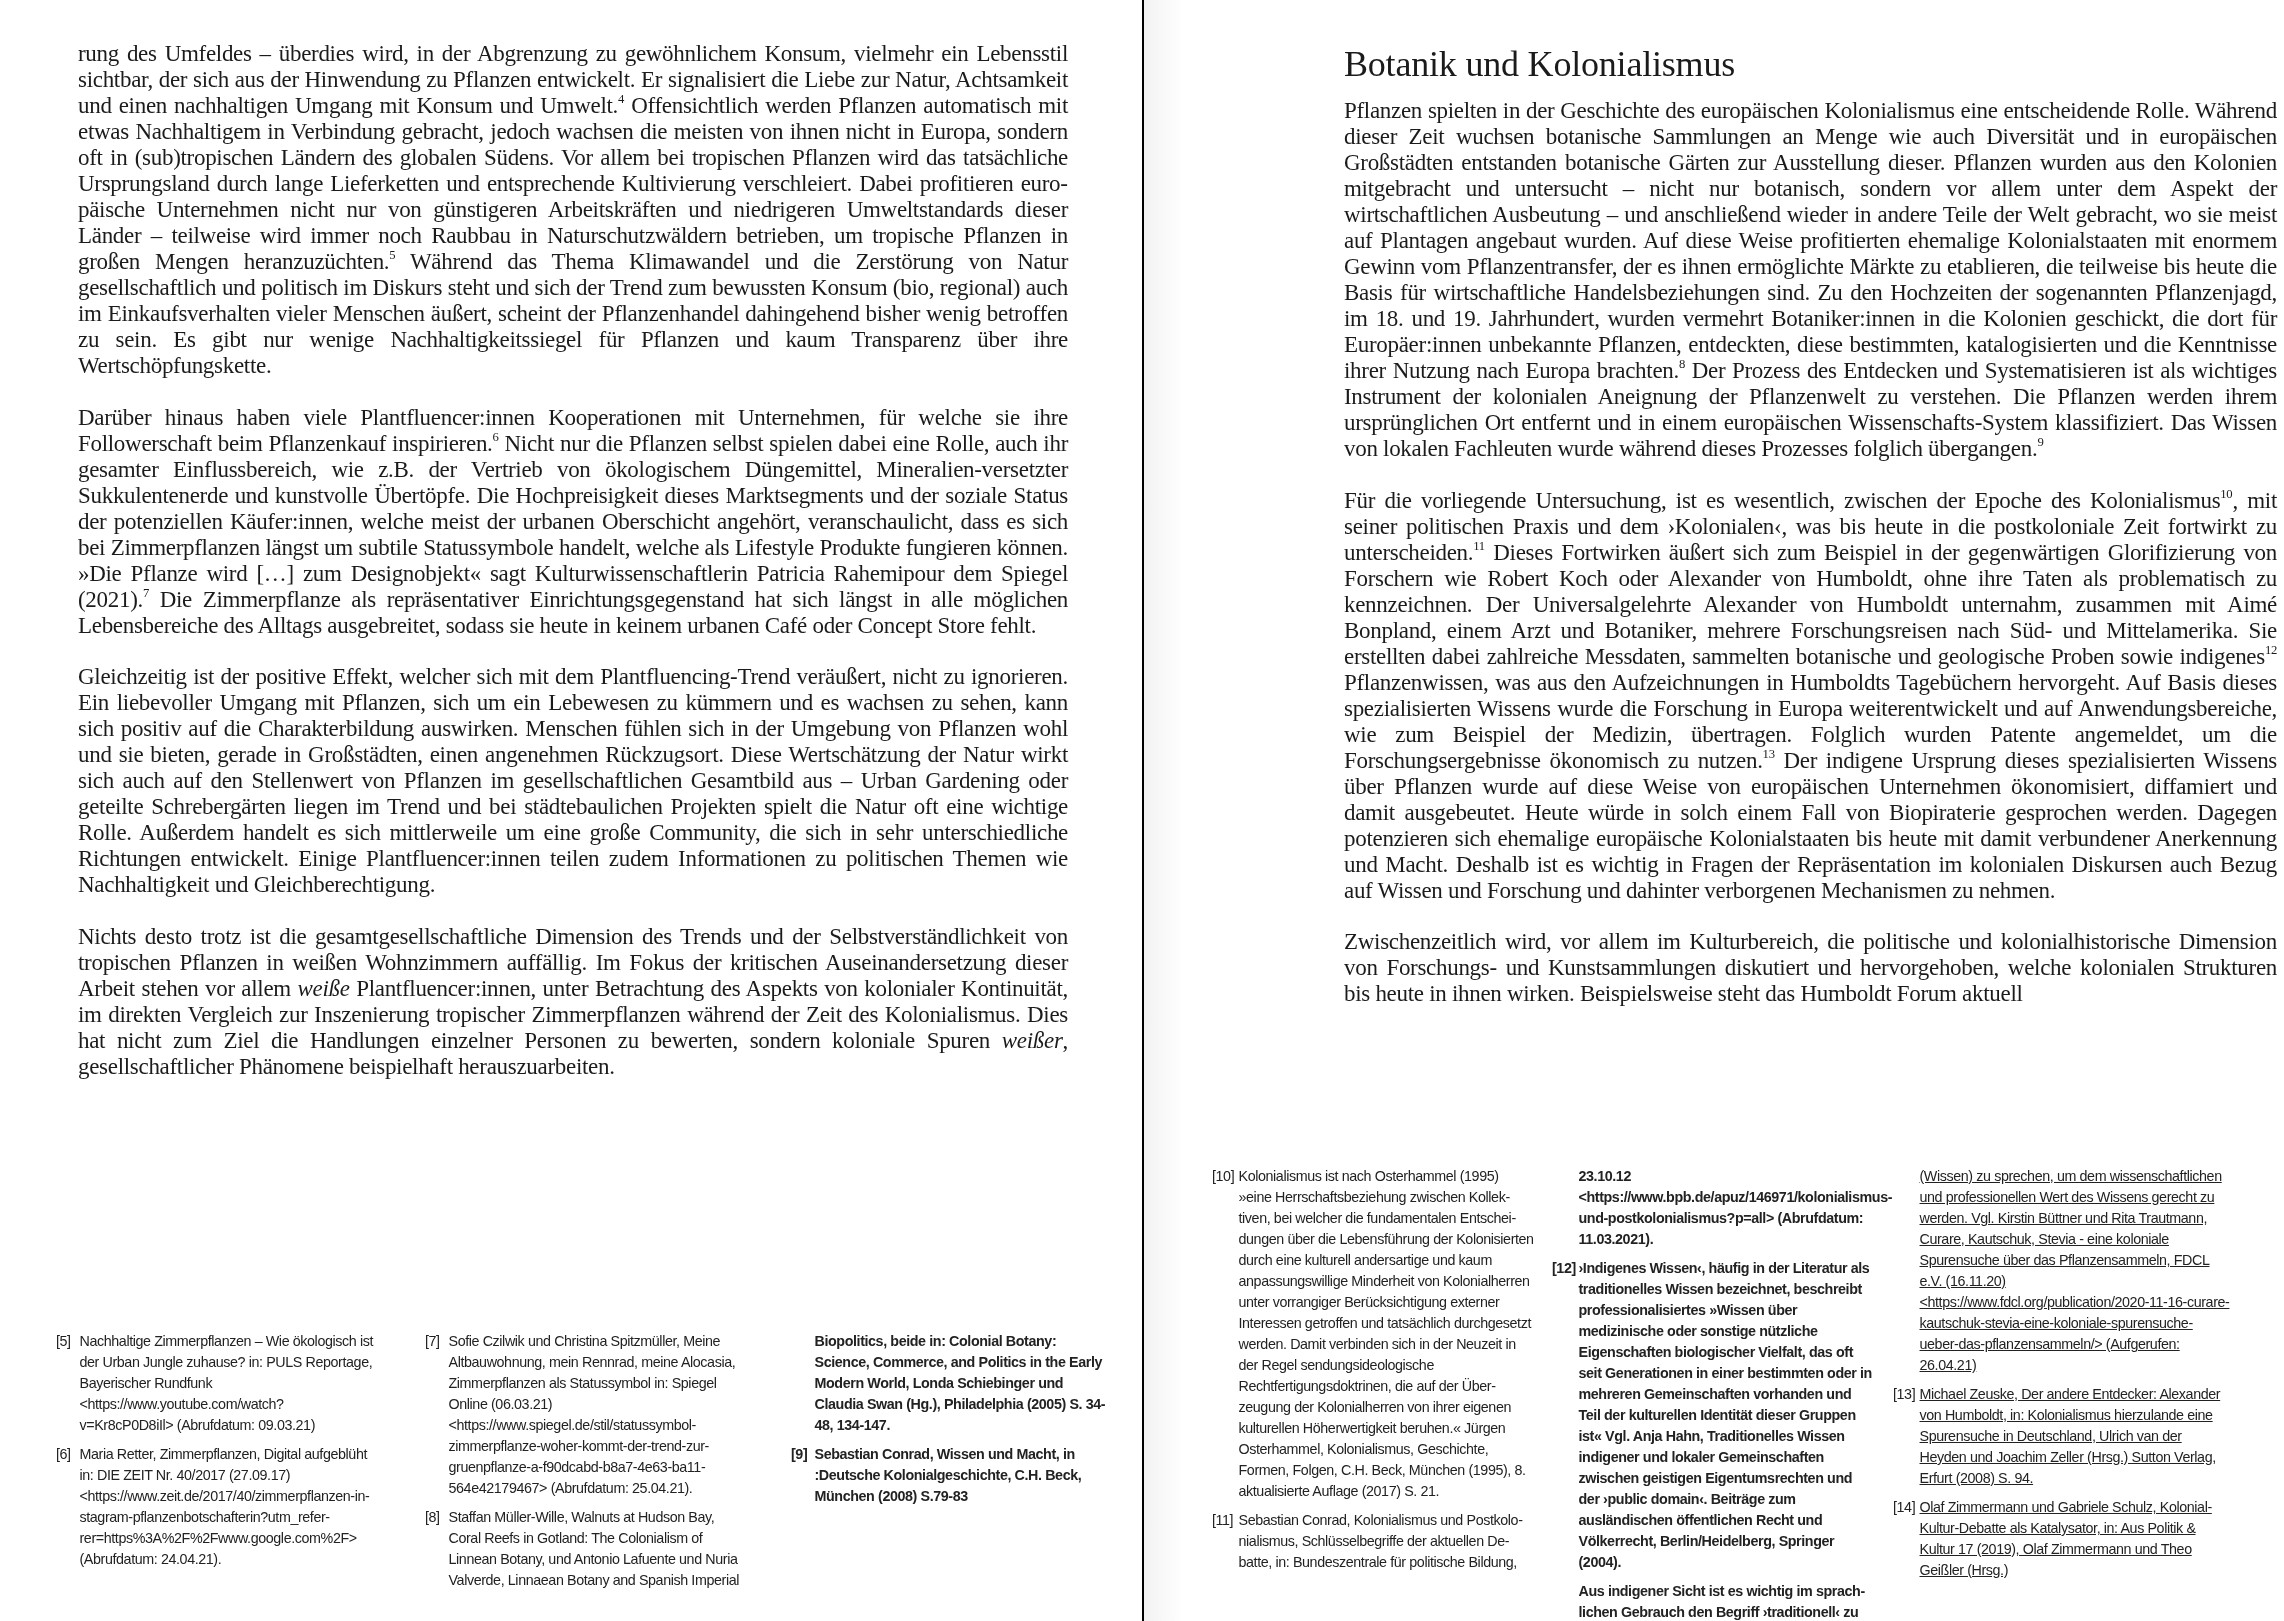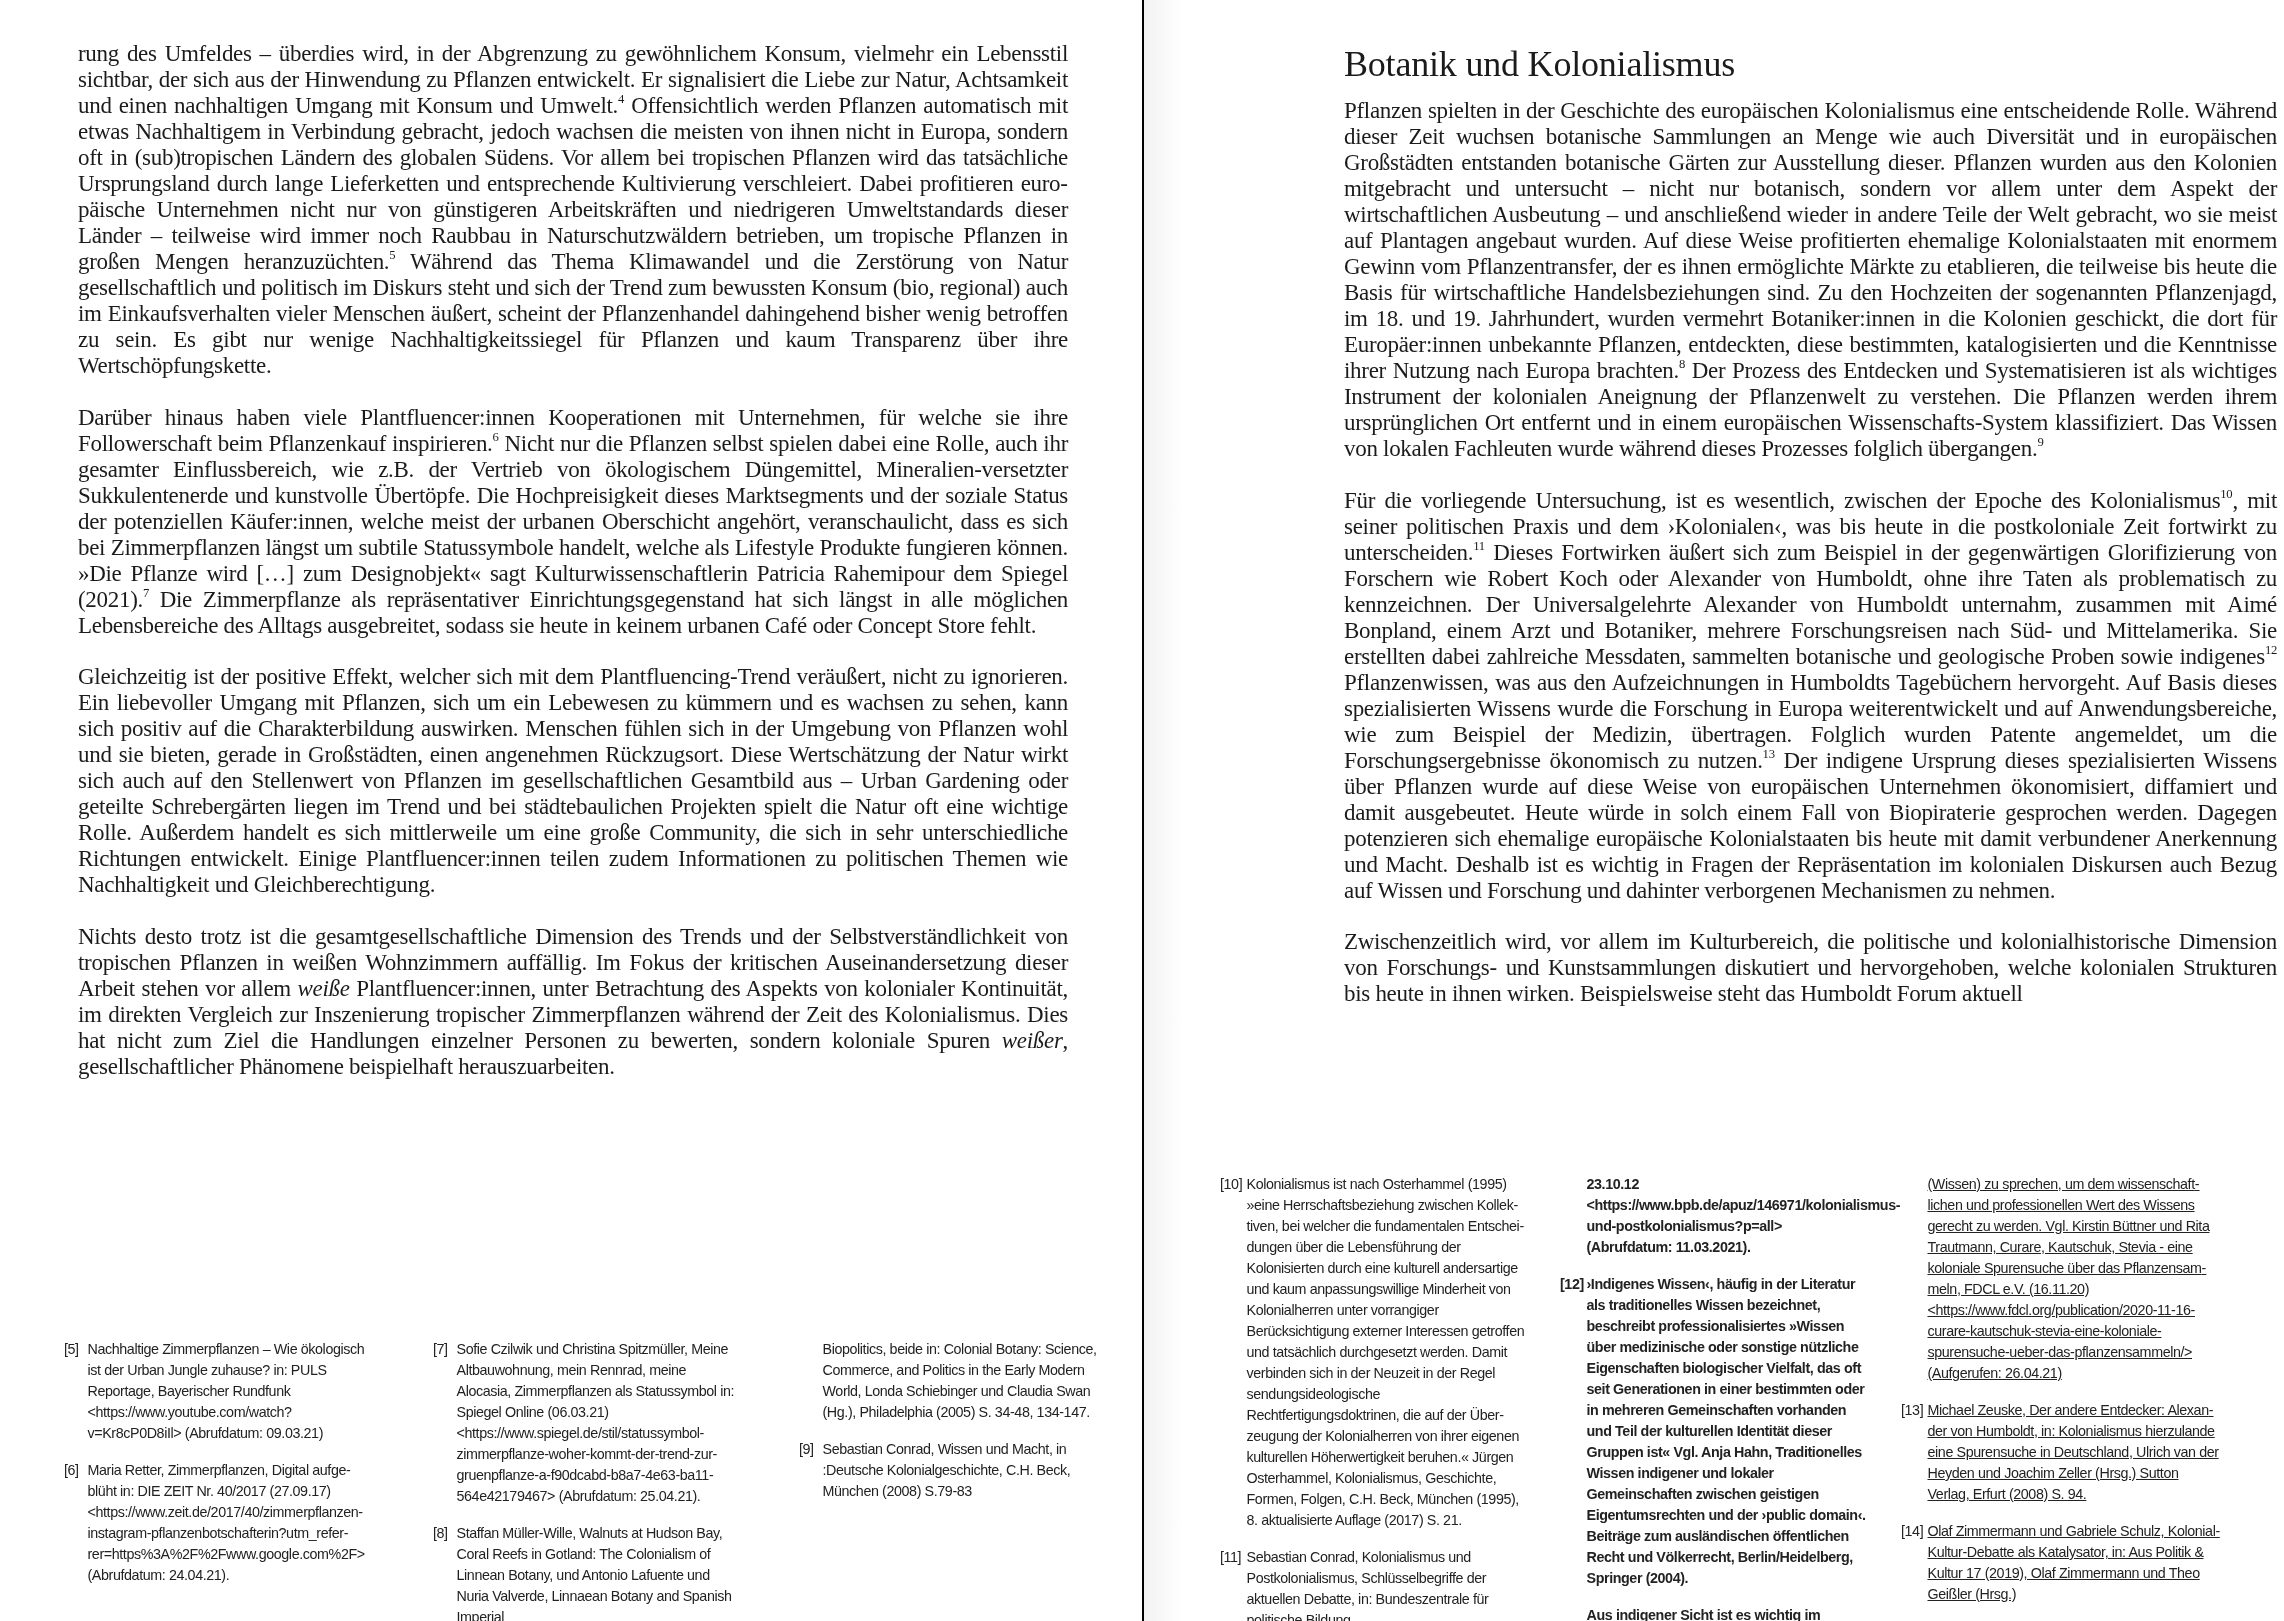--- a/index.html
+++ b/index.html
@@ -38,26 +38,26 @@
     font-family: "Liberation Serif", "DejaVu Serif", serif;
     font-size: 36px; font-weight: normal; margin: 0; color: #1b1b1b;
     letter-spacing: -0.2px;
   }
   .fn-col {
     position: absolute;
     font-family: "Liberation Sans", "DejaVu Sans", sans-serif;
     font-size: 14.3px; line-height: 21px; letter-spacing: -0.4px;
     color: #222222;
   }
-  .fn { position: relative; padding-left: 23.5px; margin: 16px; }
+  .fn { position: relative; padding-left: 23.5px; margin: 8px; }
   .fn.wide { padding-left: 26.5px; }
   .fn .num { position: absolute; left: 0; top: 0; }
   .page-left .fn-col.c1 { left: 36px; top: 1323px; width: 333px; }
   .page-left .fn-col.c2 { left: 405px; top: 1323px; width: 338px; }
-  .page-left .fn-col.c3 { left: 771px; top: 1323px; width: 338px; }
+  .page-left .fn-col.c3 { left: 771px; top: 1323px; width: 338px; font-weight: bold; }
   .page-right .fn-col.c1 { left: 55px; top: 1158px; width: 338px; }
   .page-right .fn-col.c2 { left: 395px; top: 1158px; width: 338px; font-weight: bold; }
   .page-right .fn-col.c3 { left: 736px; top: 1158px; width: 353px; text-decoration: underline; }
 </style>
 </head>
 <body>
 
 <div class="spread">
 
   <div class="page page-left">

